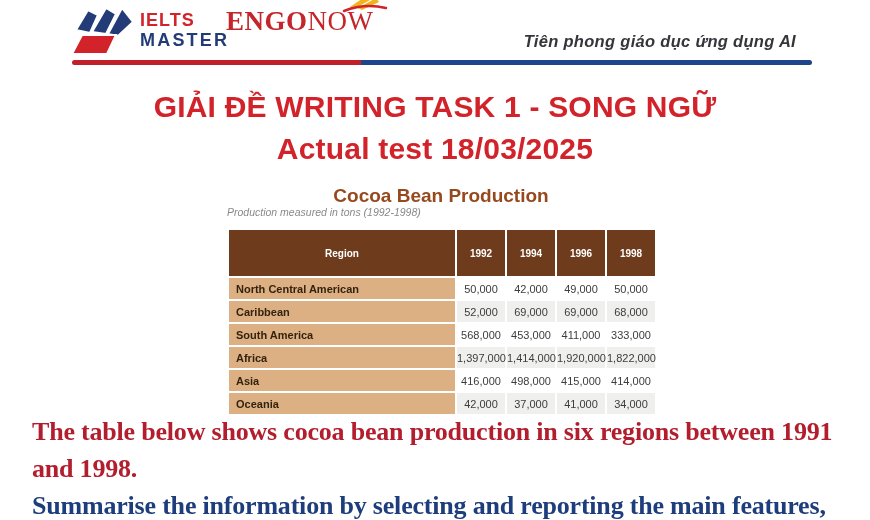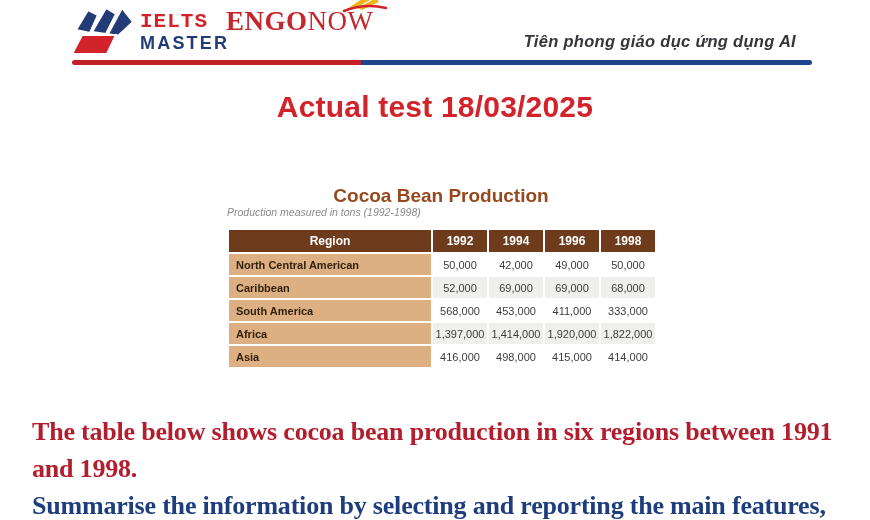--- a/index.html
+++ b/index.html
@@ -6,21 +6,21 @@
   #page{
     position:relative;
     width:870px;height:520px;
     background:#ffffff;
     overflow:hidden;
     font-family:"Liberation Sans",sans-serif;
   }
   
   .logo-svg{position:absolute;left:70px;top:6px;}
   .brand-text{position:absolute;left:140px;top:11px;line-height:1;}
-  .brand-ielts{display:block;font-size:21px;font-weight:800;letter-spacing:1px;color:var(--brand-red);font-family:Liberation Mono, monospace;}
+  .brand-ielts{display:block;font-size:18px;font-weight:800;letter-spacing:1px;color:var(--brand-red);}
   .brand-master{display:block;font-size:18px;font-weight:800;letter-spacing:2.2px;color:var(--brand-navy);margin-top:2px;text-align:center;}
   .engonow{position:absolute;left:226px;top:8px;font-family:Liberation Serif, serif;font-size:27px;line-height:1;white-space:nowrap;}
   .engo{font-weight:700;color:var(--engonow-red);letter-spacing:.5px;}
   .now{font-weight:400;color:var(--engonow-red);letter-spacing:.5px;}
   .swoosh-svg{position:absolute;right:-14px;top:-13px;}
   .tagline{
     position:absolute;right:74px;top:32px;width:340px;
     text-align:right;font-style:italic;font-weight:600;
     font-size:16.5px;color:var(--tagline-dark);letter-spacing:.3px;
   }
@@ -43,22 +43,22 @@
     position:absolute;left:227px;top:206px;width:428px;
     color:var(--subtitle-gray);font-style:italic;font-size:10.5px;
   }
   table.cocoa{
     position:absolute;left:227px;top:228px;
     border-collapse:separate;border-spacing:2px;table-layout:fixed;
     width:430px;
   }
   table.cocoa th{
     background:var(--header-brown);color:#ffffff;
-    font-size:12px;font-weight:700;height:22px;
-    padding:0;
+    font-size:10px;font-weight:700;height:22px;
+    padding:12px;
   }
   table.cocoa th.region-col{width:202px;}
   table.cocoa td{
     background:#ffffff;text-align:center;vertical-align:middle;
     font-size:11px;color:#3c3c3c;height:21px;padding:0;
   }
   table.cocoa tbody tr:nth-child(even) td:not(.region-cell){background:var(--row-gray);}
   table.cocoa td.region-cell{
     background:var(--region-tan);text-align:left;padding-left:7px;
     font-weight:700;color:#33220f;
@@ -96,20 +96,21 @@
       <polygon points="16,13 34,3 37,7 20,15" fill="#f0b51c"></polygon>
       <path d="M2,16 Q22,8 44,13" fill="none" stroke="#d2232a" stroke-width="2.5" stroke-linecap="round"></path>
     </svg>
   </div>
 
   <div class="tagline">Tiên phong giáo dục ứng dụng AI</div>
 
   <div class="divider"></div>
 
   <div class="heading">
+    <div>GIẢI ĐỀ WRITING TASK 1 - SONG NGỮ</div>
     <div>Actual test 18/03/2025</div>
   </div>
 
   <div class="table-title">Cocoa Bean Production</div>
   <div class="table-subtitle">Production measured in tons (1992-1998)</div>
   <table class="cocoa">
       <thead>
         <tr>
           <th class="region-col">Region</th>
           <th>1992</th>
@@ -147,20 +148,27 @@
           <td>1,920,000</td>
           <td>1,822,000</td>
         </tr>
         <tr>
           <td class="region-cell">Asia</td>
           <td>416,000</td>
           <td>498,000</td>
           <td>415,000</td>
           <td>414,000</td>
         </tr>
+        <tr>
+          <td class="region-cell">Oceania</td>
+          <td>42,000</td>
+          <td>37,000</td>
+          <td>41,000</td>
+          <td>34,000</td>
+        </tr>
       </tbody>
     </table>
 
   <div class="prompt">
     <div class="prompt-red">The table below shows cocoa bean production in six regions between 1991</div>
     <div class="prompt-red">and 1998.</div>
     <div class="prompt-navy">Summarise the information by selecting and reporting the main features,</div>
   </div>
 
 </div>

